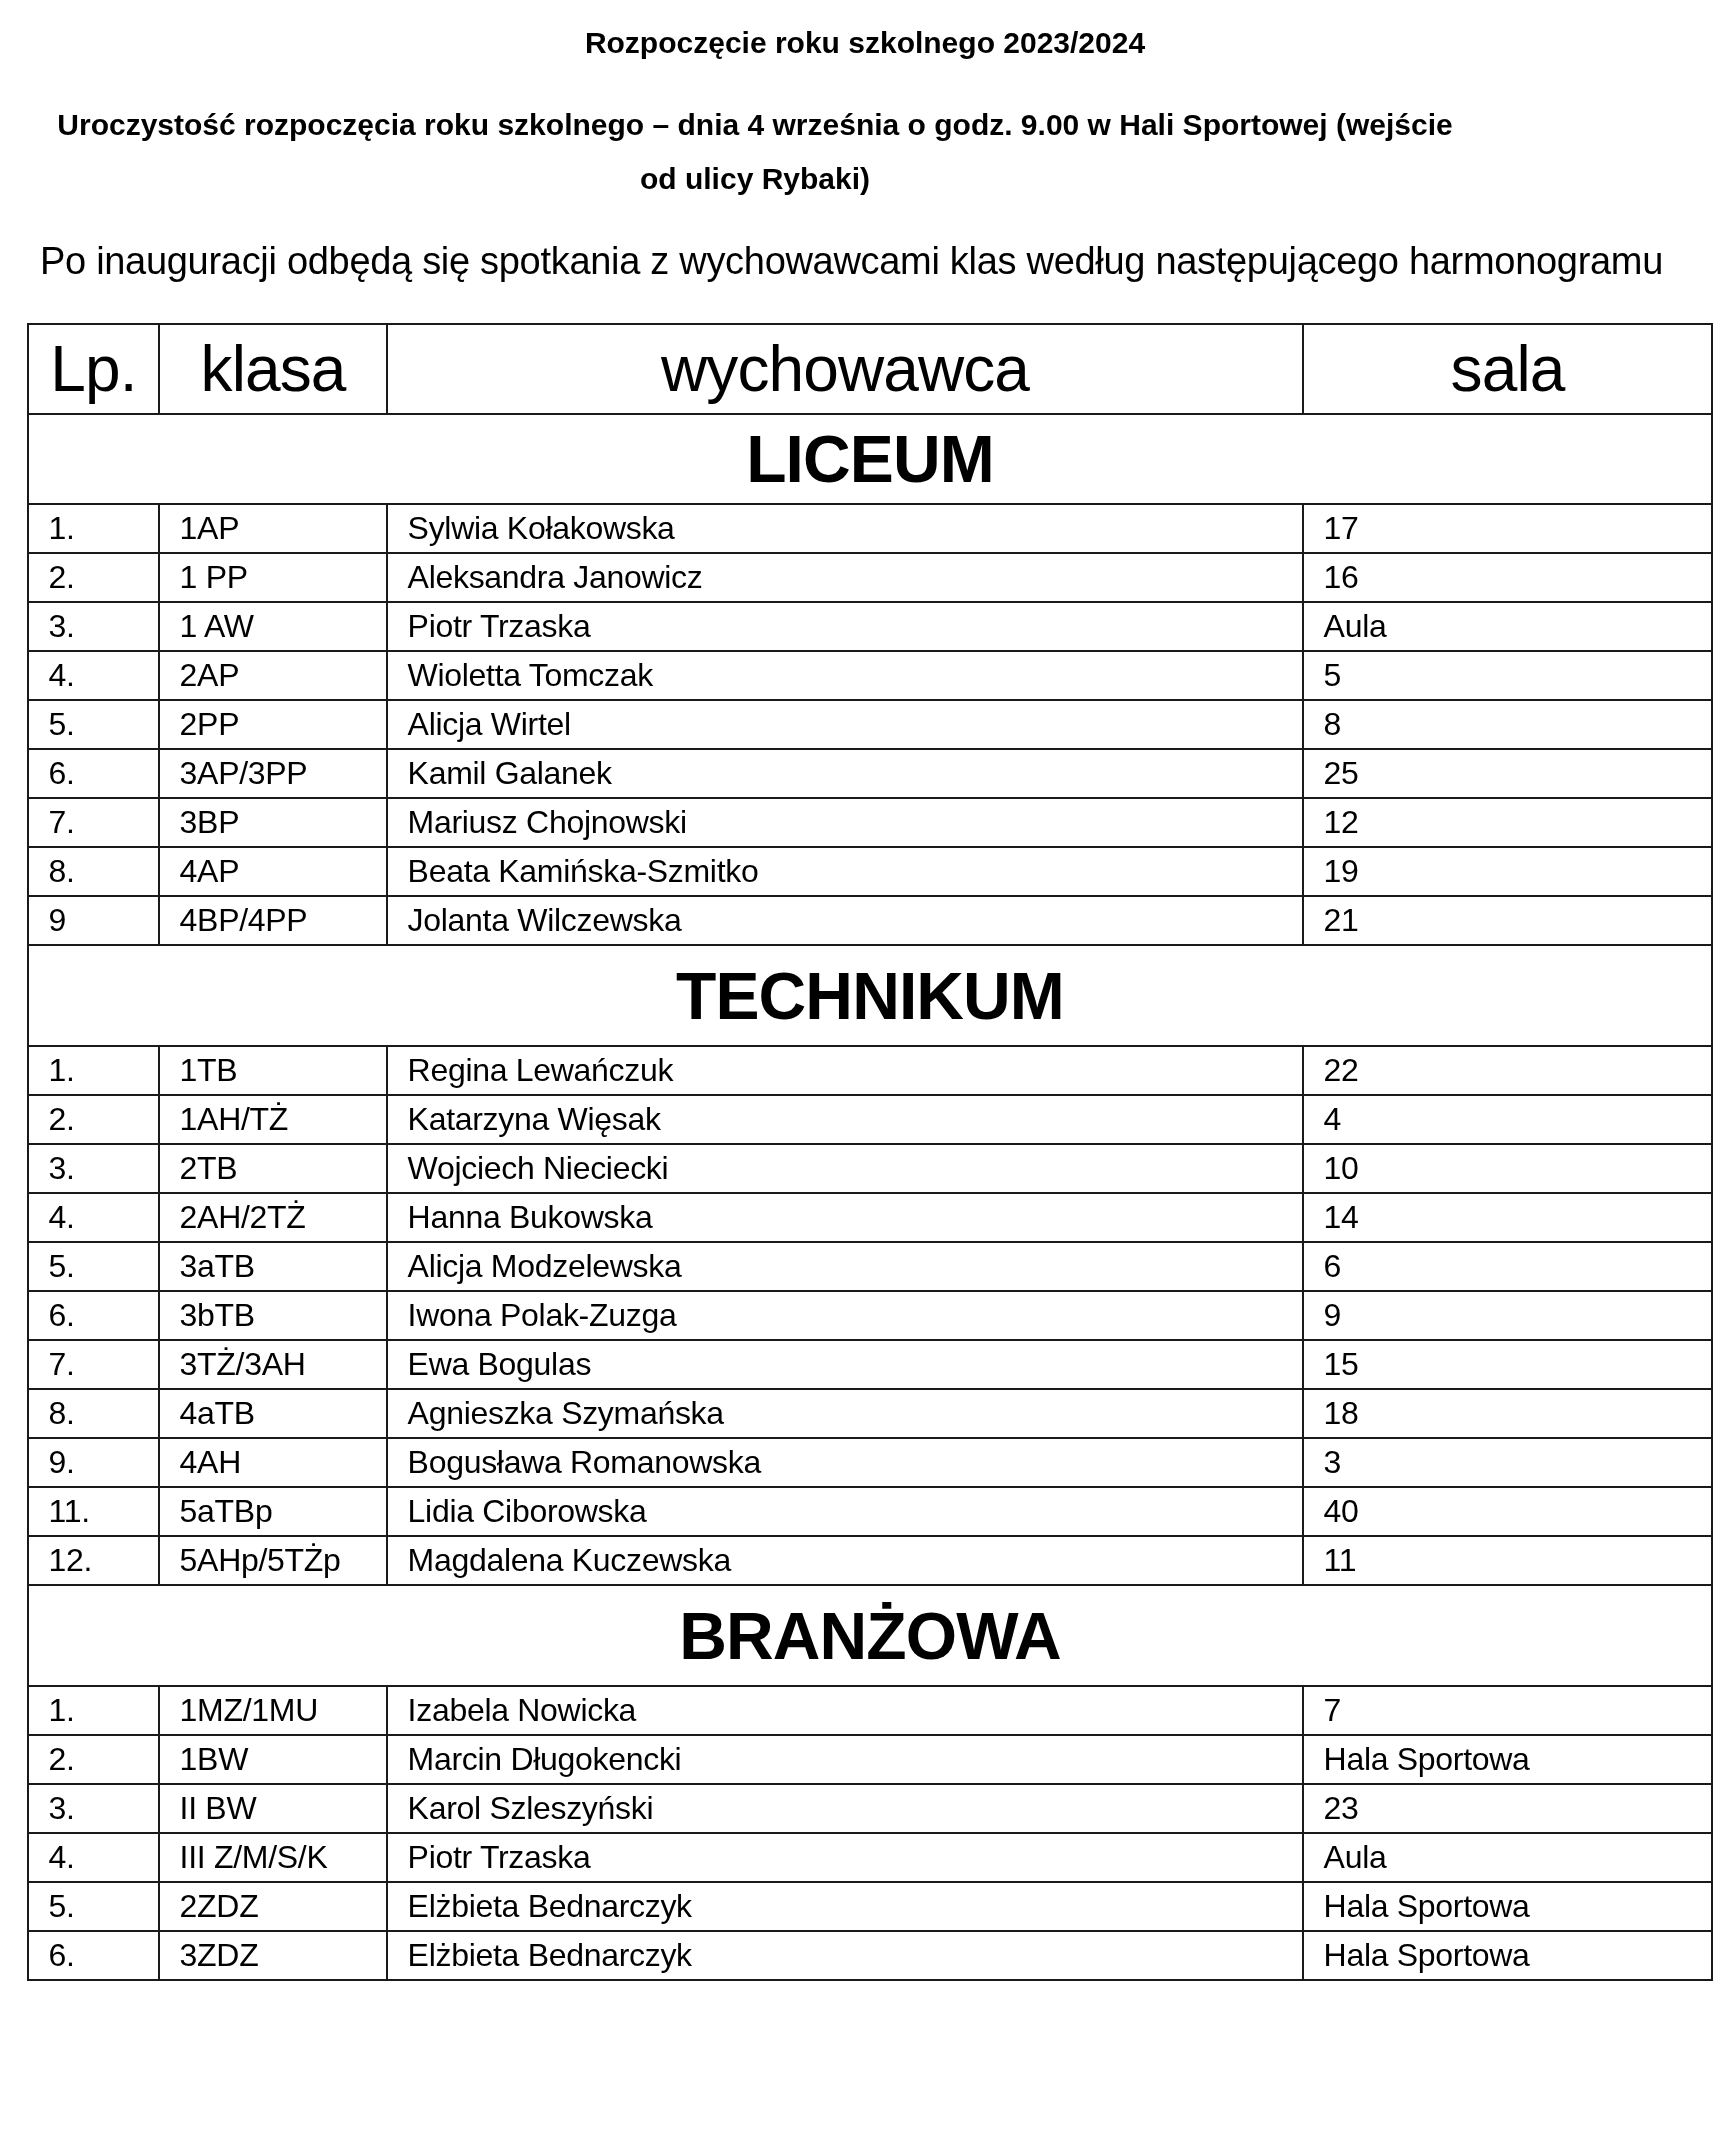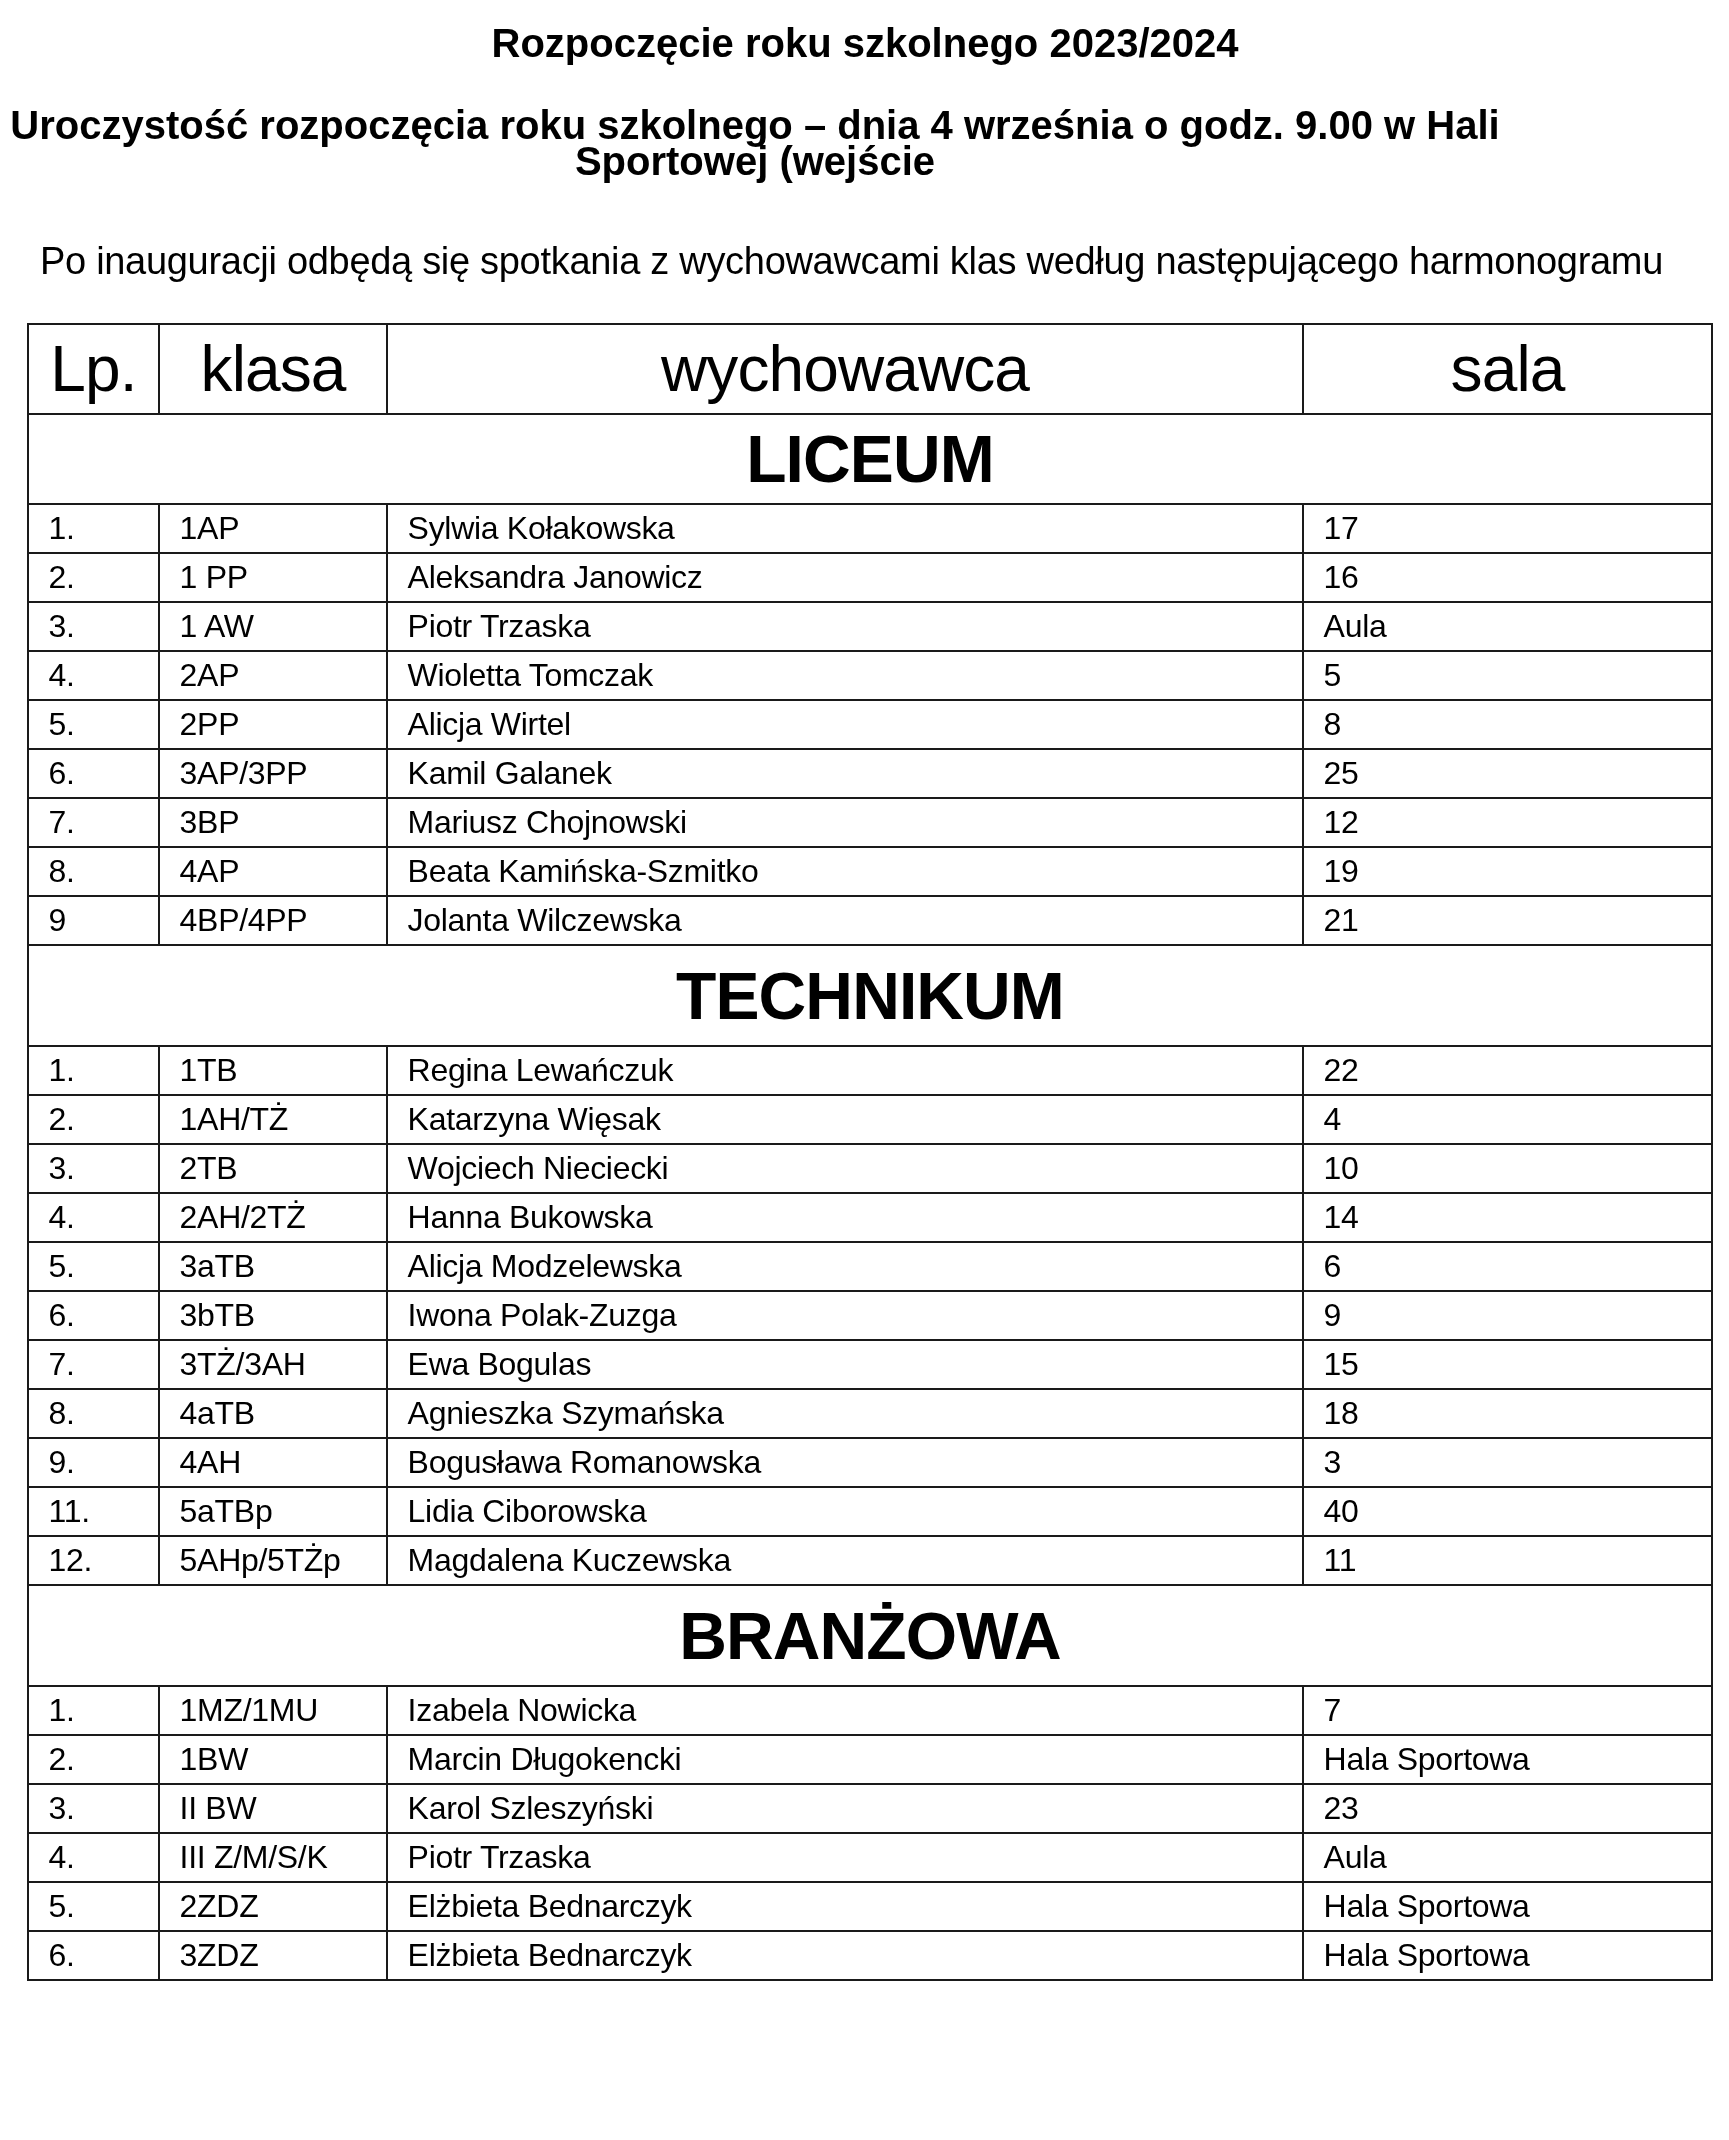--- a/index.html
+++ b/index.html
@@ -14,21 +14,21 @@
       overflow: hidden;
       color: #000000;
       font-family: "Liberation Sans", sans-serif;
     }
     .title {
       position: absolute;
       left: 0;
       width: 1730px;
       text-align: center;
       font-weight: bold;
-      font-size: 40px;
+      font-size: 30px;
       line-height: 36px;
     }
     #t1 { top: 25px; }
     #t2 { top: 107px; width: 1510px; }
     #t2 .line { display: block; height: 54px; line-height: 36px; }
     .intro {
       position: absolute;
       left: 27px;
       top: 242px;
       font-size: 38px;
@@ -82,20 +82,21 @@
     }
     tr.row td.lp { padding-left: 19.6px; }
   </style>
 </head>
 <body>
 
 <div id="t1" class="title">Rozpoczęcie roku szkolnego 2023/2024</div>
 
 <div id="t2" class="title">
   <span class="line">Uroczystość rozpoczęcia roku szkolnego – dnia 4 września o godz. 9.00 w Hali Sportowej (wejście</span>
+  <span class="line">od ulicy Rybaki)</span>
 </div>
 
 <div class="intro">Po inauguracji odbędą się spotkania z wychowawcami klas według następującego harmonogramu</div>
 
 <table class="schedule" id="schedule">
   <colgroup>
     <col class="c-lp">
       <col class="c-klasa">
       <col class="c-wych">
       <col class="c-sala">

